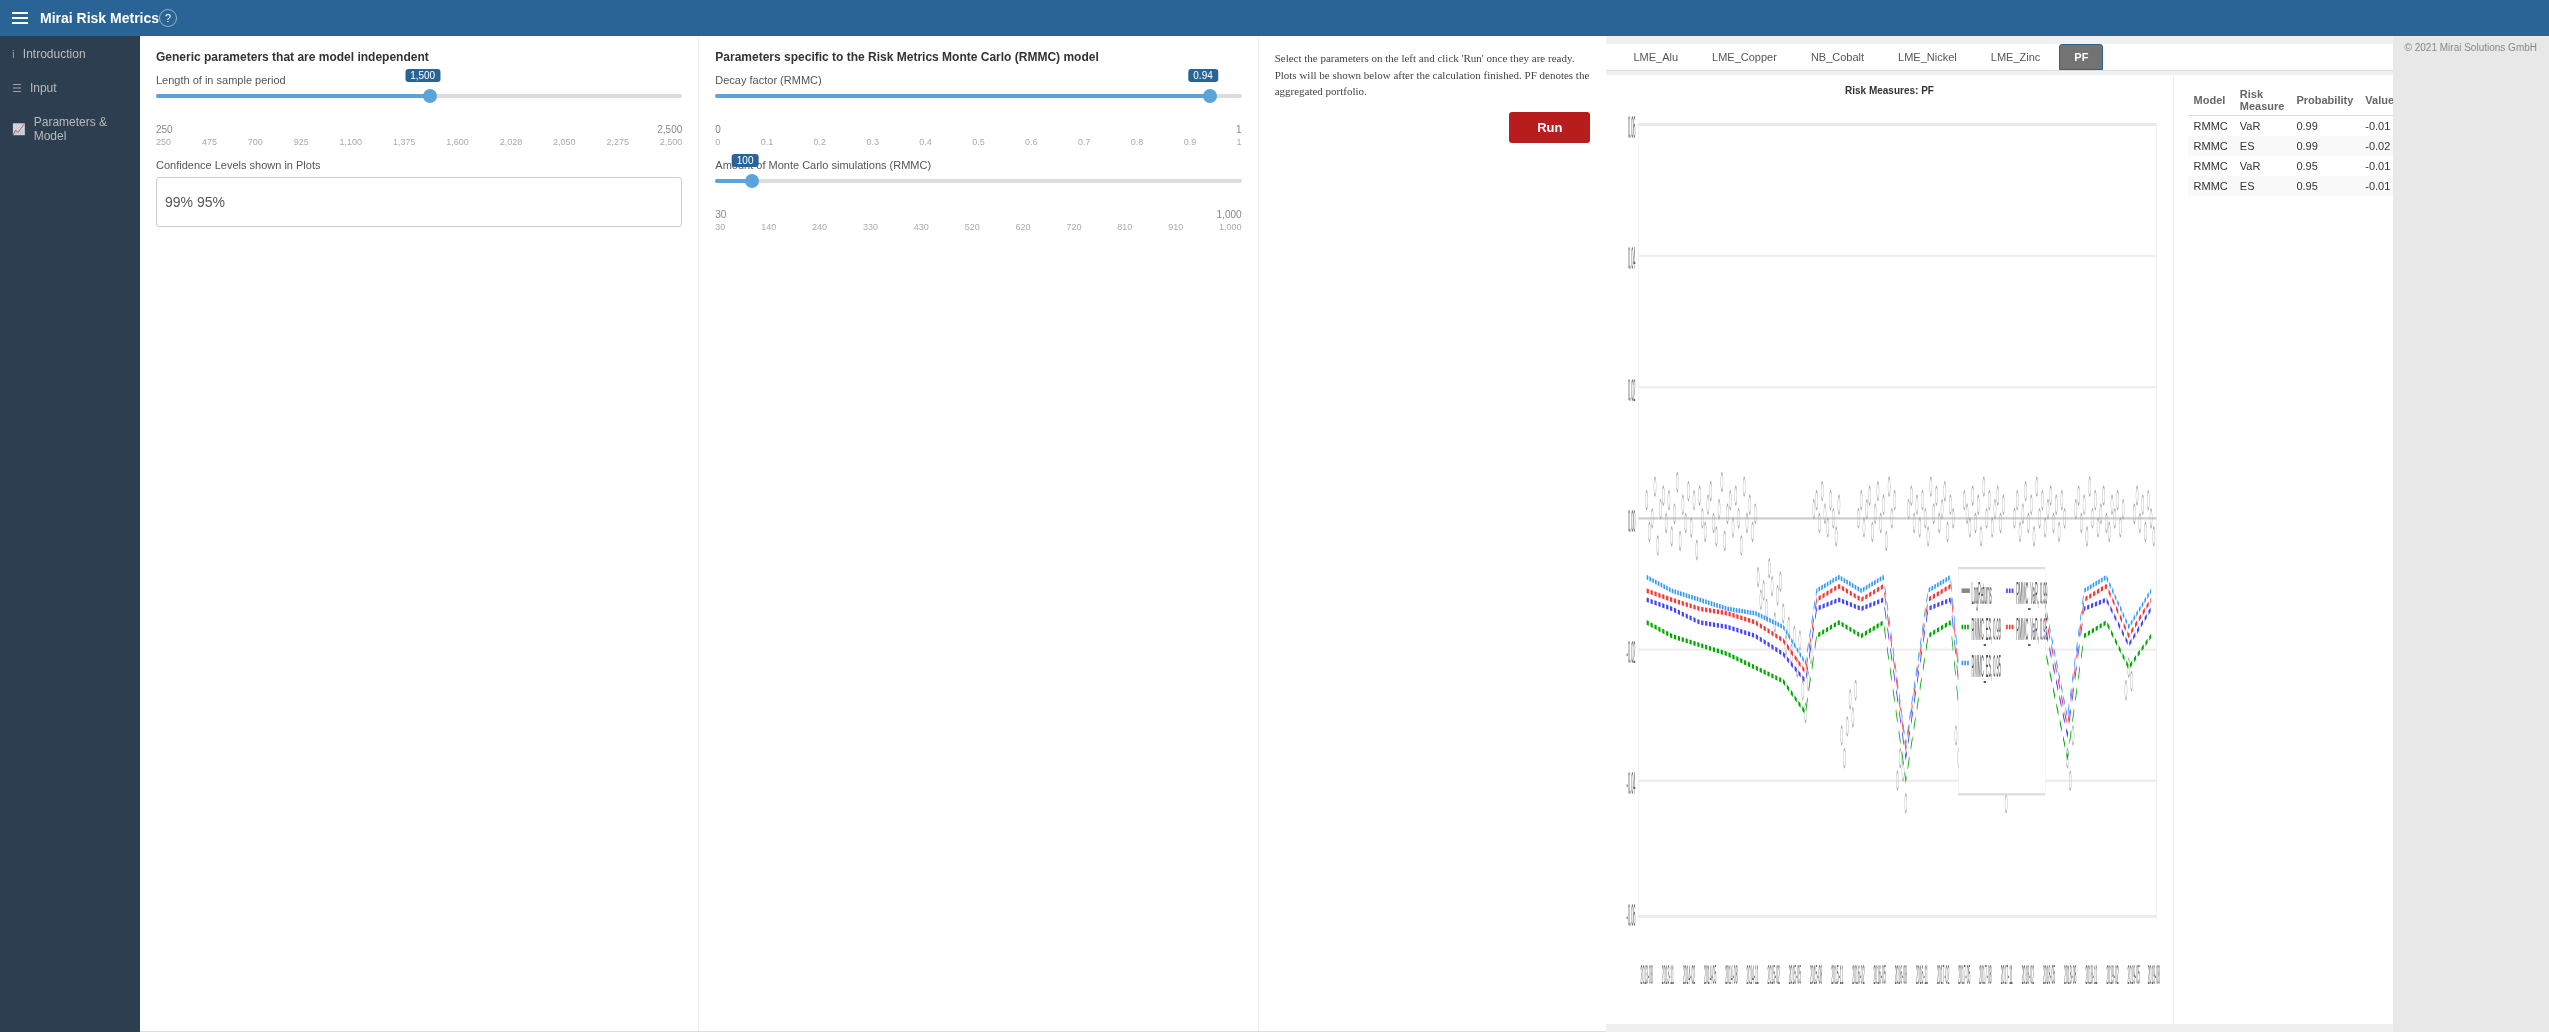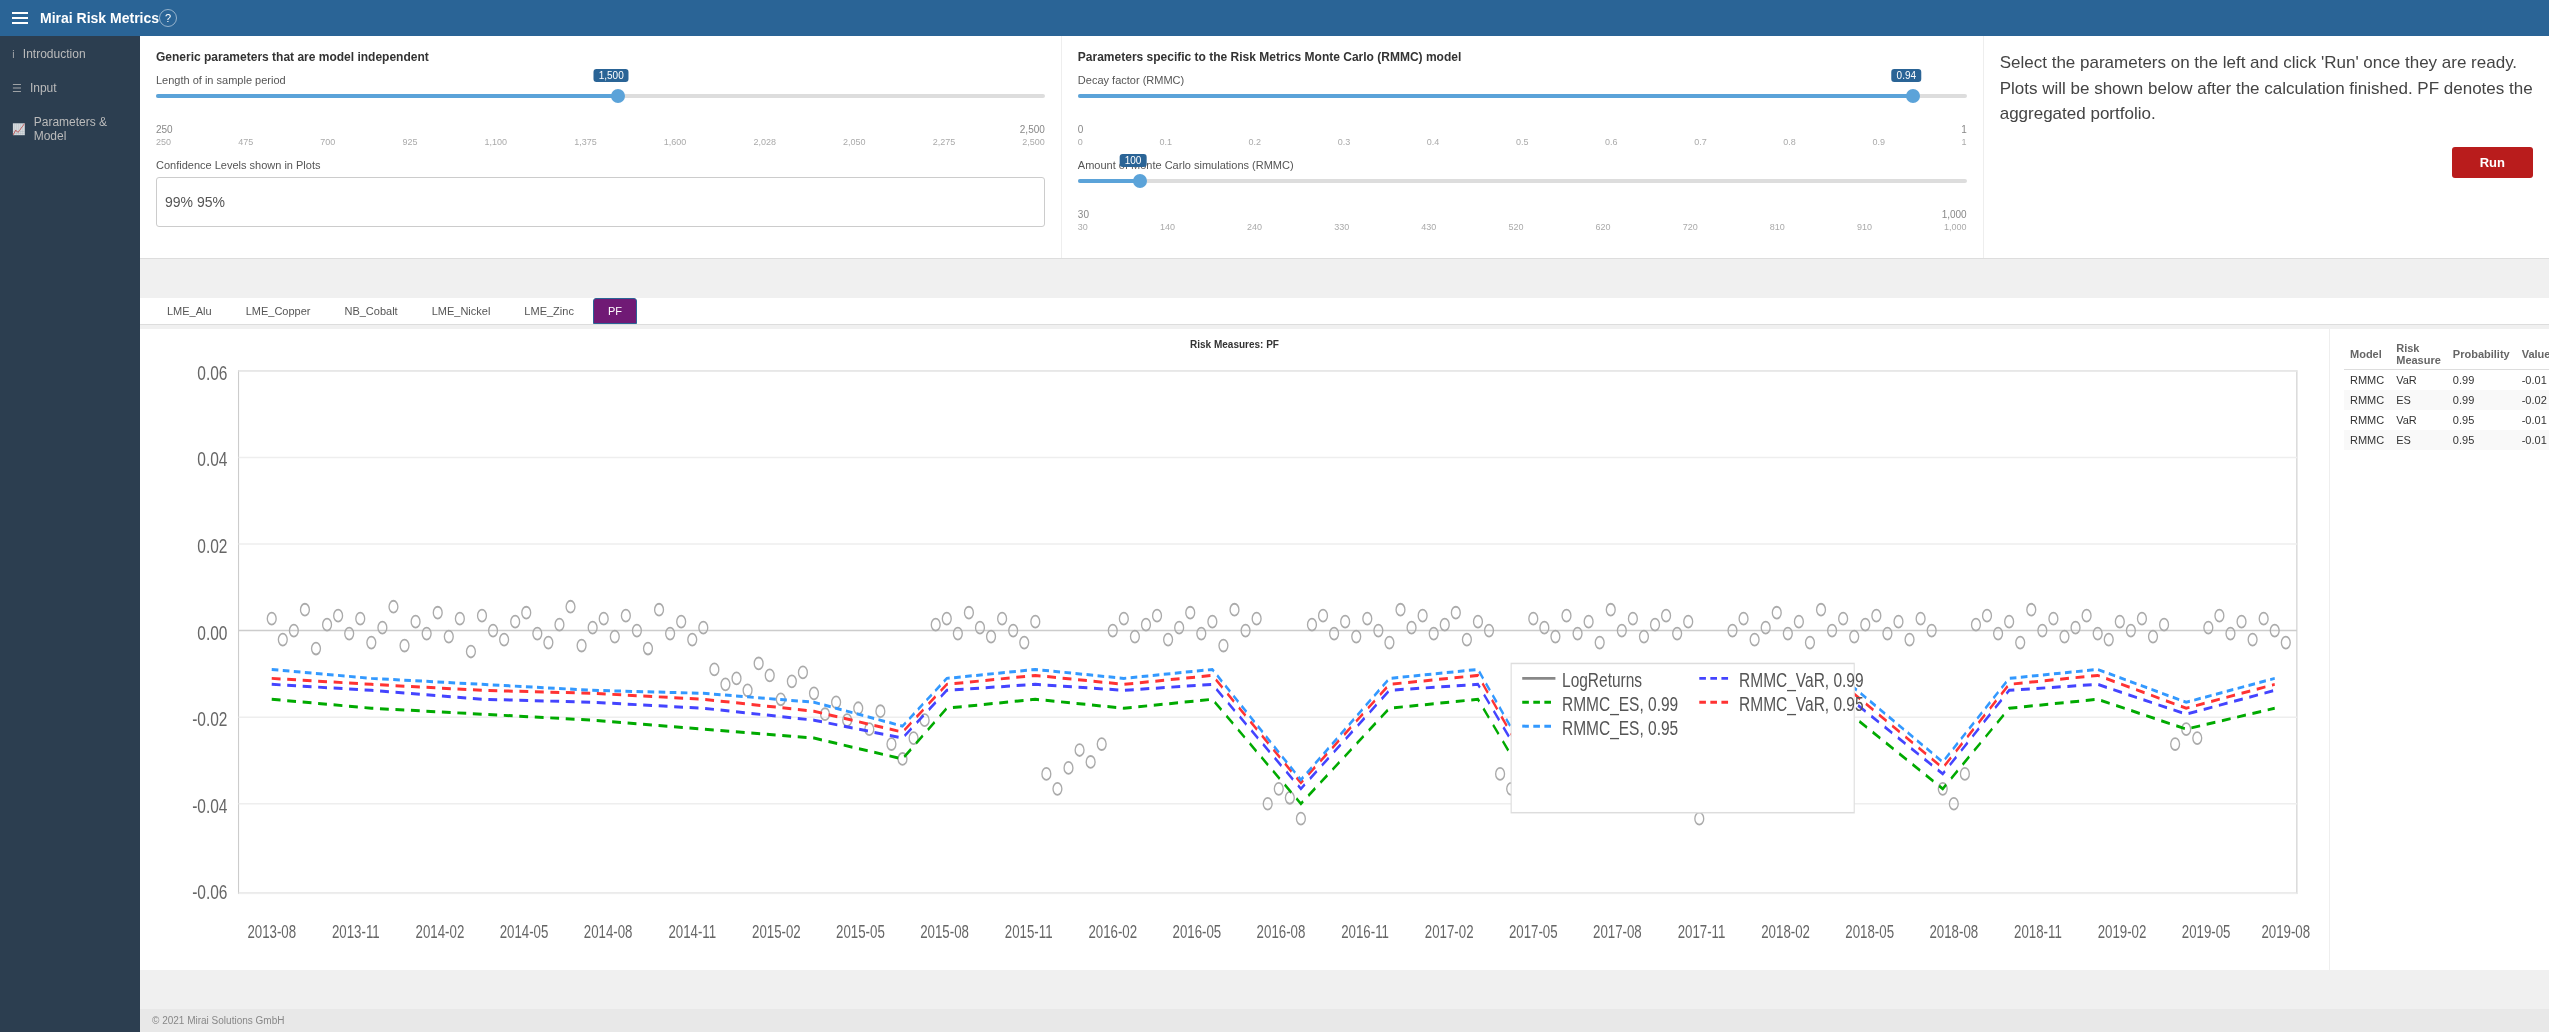--- a/index.html
+++ b/index.html
@@ -35,21 +35,21 @@
       align-items: center;
       gap: 8px;
       padding: 10px 12px;
       cursor: pointer;
       font-size: 12px;
       color: #bbb;
     }
     .sidebar-icon { font-size: 11px; opacity: 0.8; }
 
     
-    .content-area { flex: 1; display: flex; flex-direction: column; overflow: hidden; gap: 31px; }
+    .content-area { flex: 1; display: flex; flex-direction: row; overflow: hidden; }
 
     
     .params-row {
       display: flex;
       background: white;
       border-bottom: 1px solid #ddd;
       flex-shrink: 0;
     }
 
     .param-panel {
@@ -123,21 +123,21 @@
       color: #555;
     }
 
     
     .run-panel {
       padding: 14px 16px;
       flex: 0.6;
       display: flex;
       flex-direction: column;
     }
-    .run-description { font-size: 17px; color: #444; line-height: 1.5; margin-bottom: 20px; }
+    .run-description { font-size: 11px; color: #444; line-height: 1.5; margin-bottom: 12px; font-family: Liberation Serif, serif; }
     .run-button {
       background: #b91c1c;
       color: white;
       border: none;
       padding: 8px 28px;
       font-size: 13px;
       font-weight: bold;
       cursor: pointer;
       border-radius: 3px;
       align-self: flex-end;
@@ -159,23 +159,24 @@
     .tab {
       padding: 6px 14px;
       font-size: 11px;
       cursor: pointer;
       border: 1px solid transparent;
       border-radius: 3px 3px 0 0;
       color: #555;
       background: transparent;
     }
     .tab.active {
-      background: #701a75;
+      background: #737373;
       color: white;
       border-color: #2a6496;
+      font-weight: bold;
     }
 
     
     .chart-content-row {
       display: flex;
       flex: 1;
       overflow: hidden;
       background: white;
       margin-top: 4px;
     }

